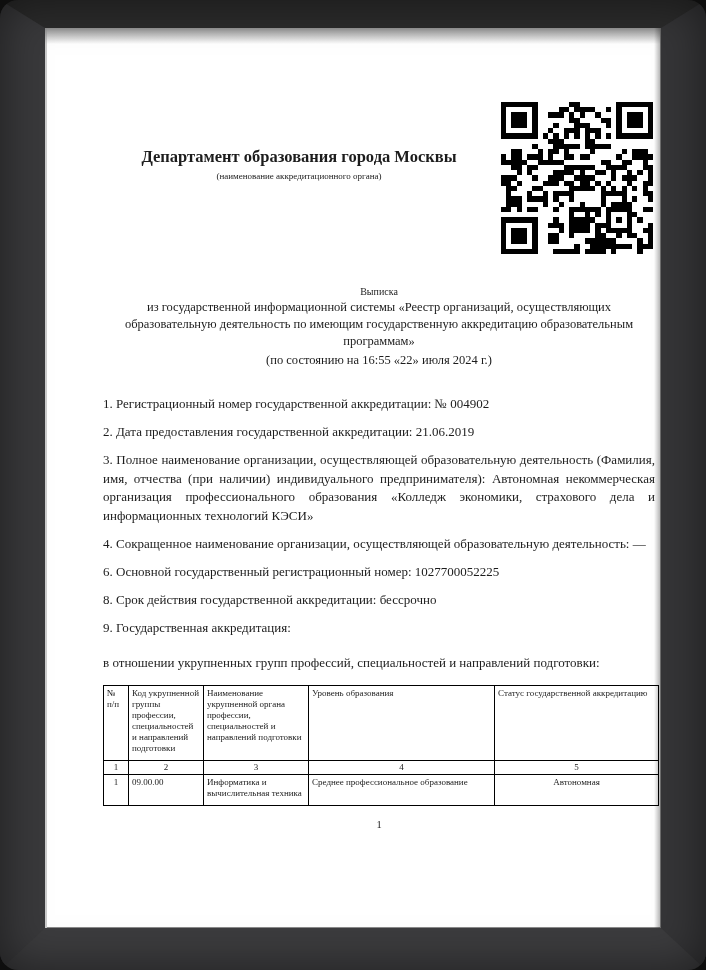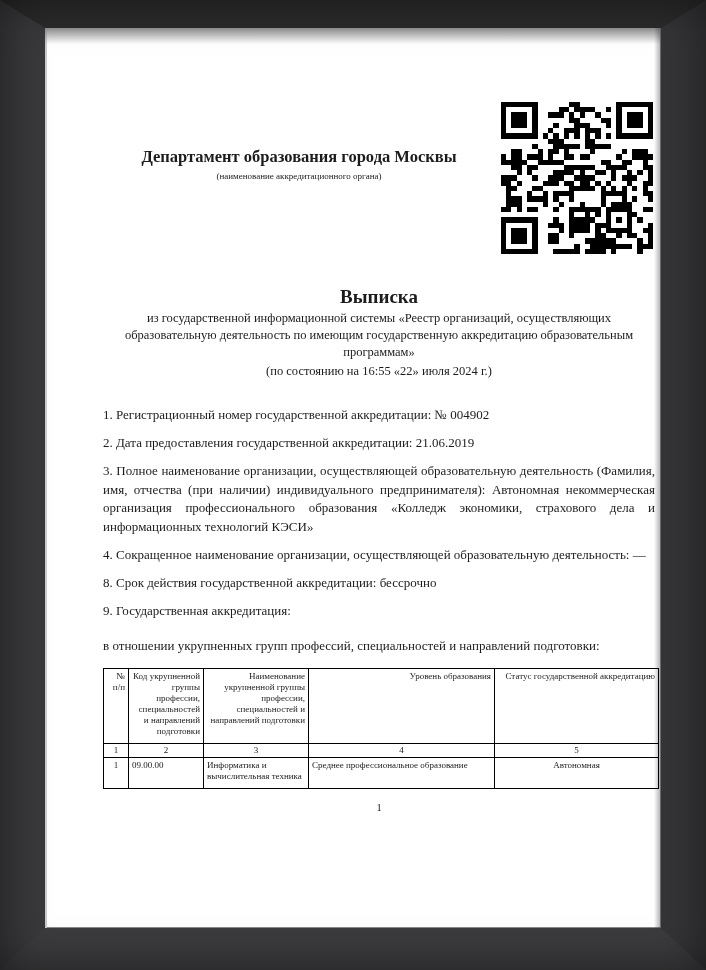--- a/index.html
+++ b/index.html
@@ -13,20 +13,21 @@
   .frame {
     position: relative;
     box-sizing: border-box;
     width: 706px;
     height: 970px;
     border-top: 28px solid #2b2b2b;
     border-left: 45px solid #39393b;
     border-right: 45px solid #353537;
     border-bottom: 42px solid #3c3c3e;
     background: #ffffff;
+    border-radius: 18px;
   }
   .vignette {
     position: absolute;
     left: -45px; top: -28px;
     width: 706px; height: 970px;
     box-shadow: inset 0 0 46px rgba(0,0,0,0.5);
     pointer-events: none;
     z-index: 5;
   }
   .page {
@@ -76,22 +77,22 @@
   .qr {
     position: absolute;
     top: 74px;
     right: 2px;
     width: 152px;
     height: 152px;
     background: #fff;
   }
   .extract { text-align: center; }
   .extract-title {
-    font-size: 19px;
-    font-weight: bold;
+    font-size: 10px;
+    font-weight: normal;
   }
   .extract-desc, .extract-date {
     margin: 2px 0 0 0;
     font-size: 12.5px;
     line-height: 17px;
   }
   .items { margin-top: 26px; }
   .items p, .intro {
     margin: 0 0 9.5px 0;
     font-size: 13px;
@@ -107,21 +108,21 @@
   table.acc th, table.acc td {
     border: 1px solid #000;
     font-family: "Liberation Serif", serif;
     font-size: 9px;
     line-height: 11px;
     font-weight: normal;
     padding: 2px 3px;
     vertical-align: top;
     overflow: hidden;
   }
-  table.acc tr.head th { text-align: right; height: 70px; }
+  table.acc tr.head th { text-align: left; height: 70px; }
   table.acc tr.nums td { text-align: center; height: 11px; padding: 1px 3px; }
   table.acc tr.data td { height: 26px; }
   .ta-c { text-align: center; }
   .ta-l { text-align: left; }
   .pagenum {
     margin-top: 13px;
     text-align: center;
     font-size: 10.5px;
   }
 </style>
@@ -556,39 +557,40 @@
         <div class="extract-title">Выписка</div>
         <p class="extract-desc">из государственной информационной системы «Реестр организаций, осуществляющих образовательную деятельность по имеющим государственную аккредитацию образовательным программам»</p>
         <p class="extract-date">(по состоянию на 16:55 «22» июля 2024 г.)</p>
       </div>
 
       <div class="items">
         <p>1. Регистрационный номер государственной аккредитации: № 004902</p>
         <p>2. Дата предоставления государственной аккредитации: 21.06.2019</p>
         <p class="justify">3. Полное наименование организации, осуществляющей образовательную деятельность (Фамилия, имя, отчества (при наличии) индивидуального предпринимателя): Автономная некоммерческая организация профессионального образования «Колледж экономики, страхового дела и информационных технологий КЭСИ»</p>
         <p>4. Сокращенное наименование организации, осуществляющей образовательную деятельность: —</p>
+        <p>6. Основной государственный регистрационный номер: 1027700052225</p>
         <p>8. Срок действия государственной аккредитации: бессрочно</p>
         <p>9. Государственная аккредитация:</p>
       </div>
 
       <p class="intro">в отношении укрупненных групп профессий, специальностей и направлений подготовки:</p>
 
       <table class="acc">
         <colgroup>
           <col style="width:25px">
           <col style="width:75px">
           <col style="width:105px">
           <col style="width:186px">
           <col style="width:164px">
         </colgroup>
         <tbody>
             <tr class="head">
           <th>№ п/п</th>
           <th>Код укрупненной группы профессии, специальностей и направлений подготовки</th>
-          <th>Наименование укрупненной группы профессии, специальностей и направлений подготовки</th>
+          <th>Наименование укрупненной органа профессии, специальностей и направлений подготовки</th>
           <th>Уровень образования</th>
           <th>Статус государственной аккредитацию</th>
         </tr>
         <tr class="nums">
           <td>1</td>
           <td>2</td>
           <td>3</td>
           <td>4</td>
           <td>5</td>
         </tr>

